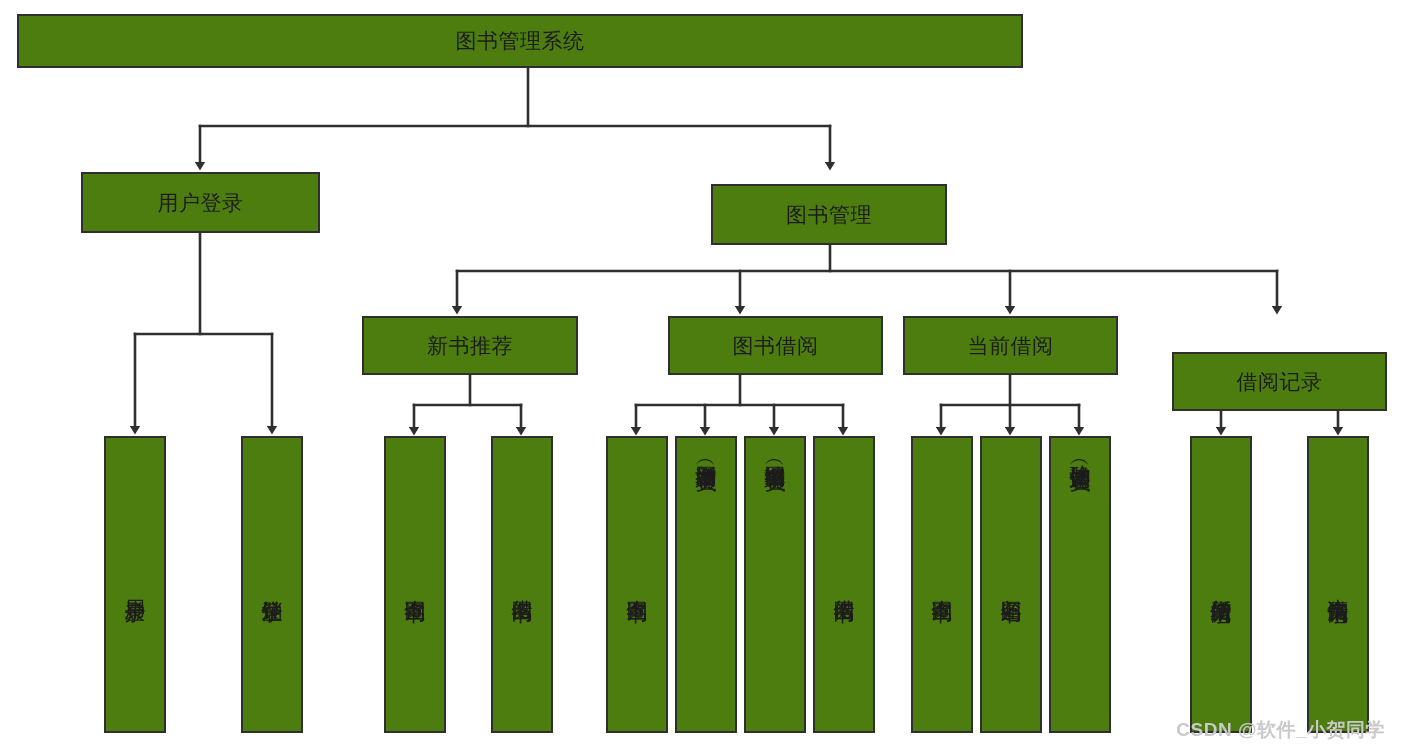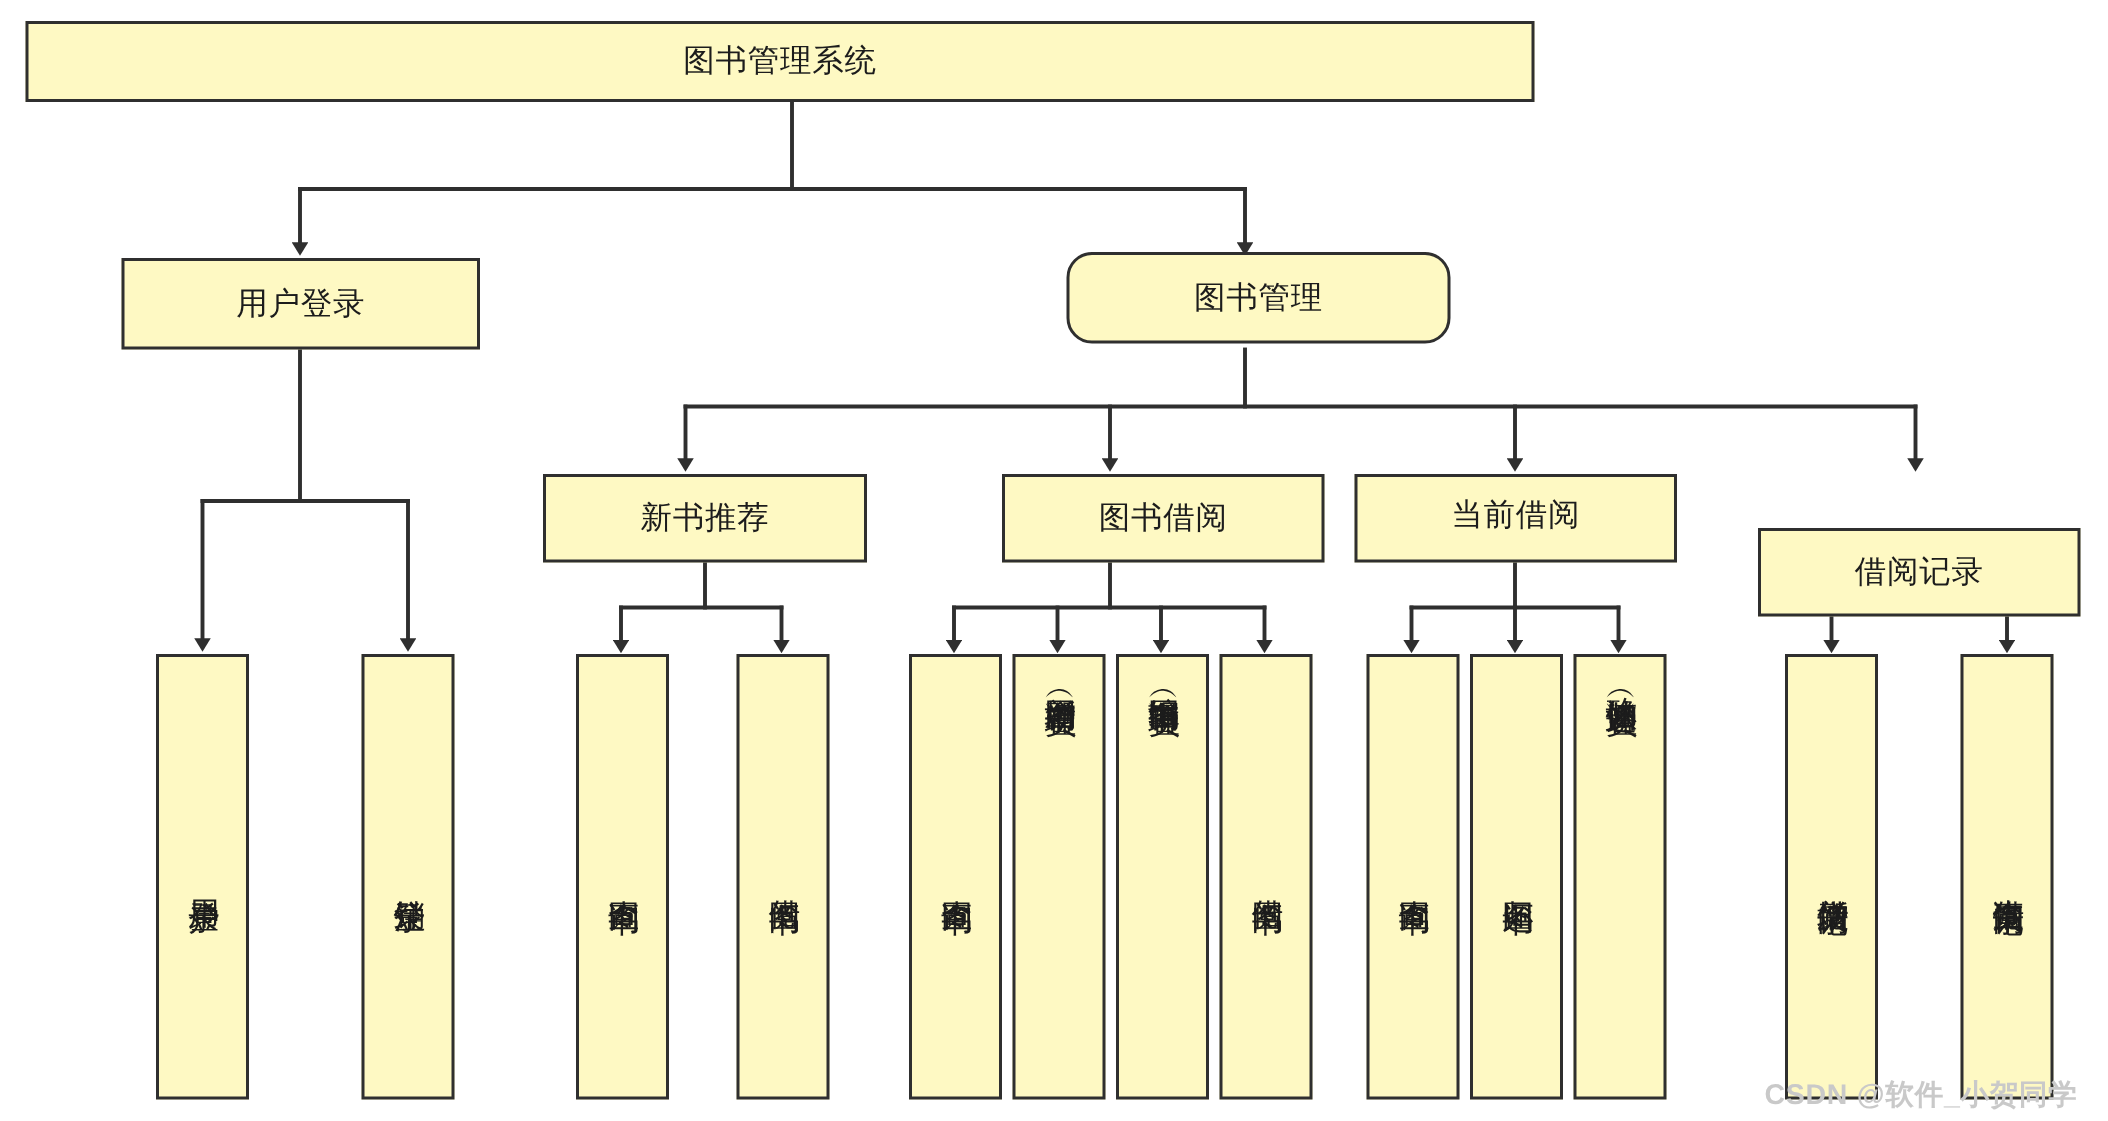--- a/index.html
+++ b/index.html
@@ -20,21 +20,21 @@
   #diagram-svg {
     position: absolute;
     left: 0;
     top: 0;
     width: 1405px;
     height: 747px;
   }
   .node-box {
     position: absolute;
     box-sizing: border-box;
-    background: #fef9c3;
+    background: #4d7c0f;
     border: 2px solid #2f2f2f;
     display: flex;
     align-items: center;
     justify-content: center;
     overflow: hidden;
   }
   .node-label-h {
     font-size: 21px;
     color: #1c1c1c;
     line-height: 1.1;
@@ -136,33 +136,33 @@
   </svg>
 
   <div class="node-box" style="left:17px; top:14px; width:1006px; height:54px;">
     <span class="node-label-h">图书管理系统</span>
   </div>
 
   <div class="node-box" style="left:81px; top:172px; width:239px; height:61px;">
     <span class="node-label-h">用户登录</span>
   </div>
 
-  <div class="node-box" style="left:711px; top:168px; width:256px; height:61px;border-radius:17px;">
+  <div class="node-box" style="left:711px; top:184px; width:236px; height:61px;">
     <span class="node-label-h">图书管理</span>
   </div>
 
   <div class="node-box" style="left:362px; top:316px; width:216px; height:59px;">
     <span class="node-label-h">新书推荐</span>
   </div>
 
   <div class="node-box" style="left:633px; top:316px; width:215px; height:59px;margin-left:35px;">
     <span class="node-label-h">图书借阅</span>
   </div>
 
-  <div class="node-box" style="left:903px; top:316px; width:215px; height:59px;font-family:Liberation Mono, monospace;">
+  <div class="node-box" style="left:903px; top:316px; width:215px; height:59px;">
     <span class="node-label-h">当前借阅</span>
   </div>
 
   <div class="node-box" style="left:1172px; top:316px; width:215px; height:59px;margin-top:36px;">
     <span class="node-label-h">借阅记录</span>
   </div>
 
   <div class="node-box" style="left:104px; top:436px; width:62px; height:297px;">
     <div class="leaf-inner centered">
       <span class="node-label-v">用户登录</span>

